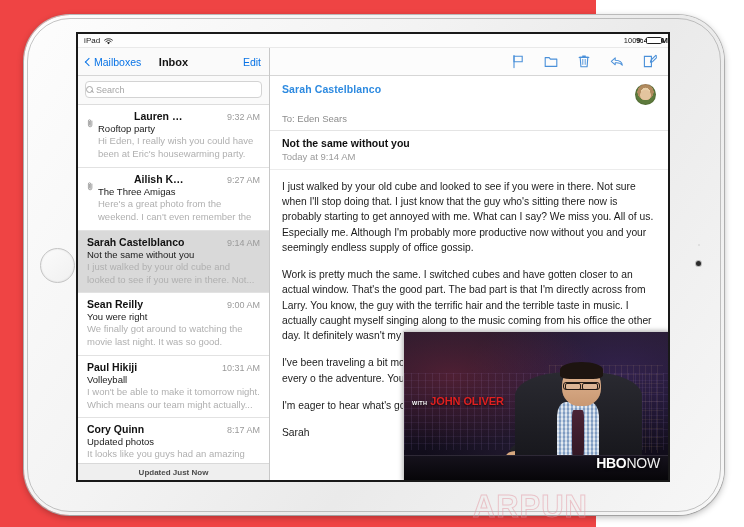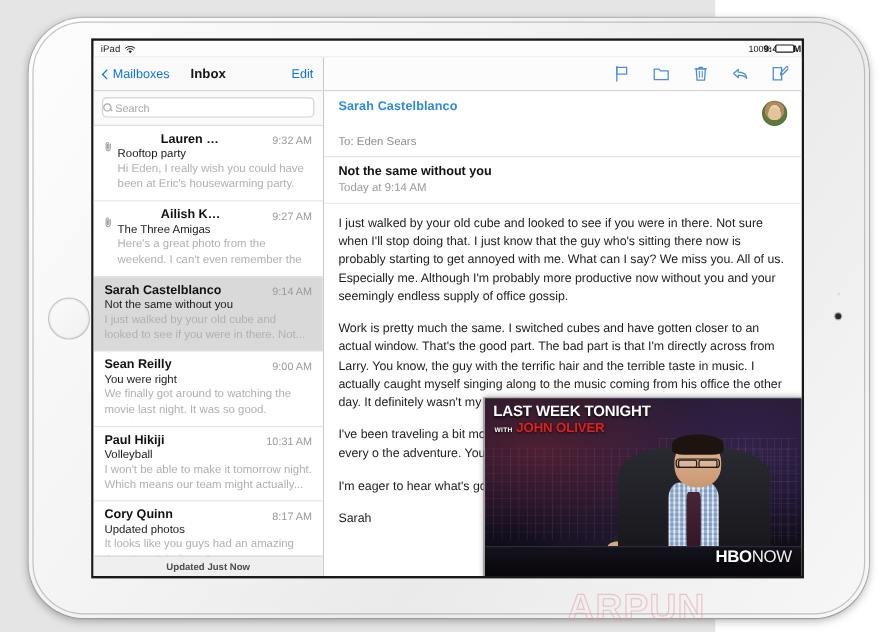--- a/index.html
+++ b/index.html
@@ -2,21 +2,21 @@
 <html><head>
 <meta charset="utf-8">
 <style>
   * { box-sizing: border-box; margin: 0; padding: 0; }
   html, body {
     width: 744px; height: 527px;
     background: #ffffff;
     font-family: "Liberation Sans", sans-serif;
     overflow: hidden;
   }
-  #stage { position: relative; width: 596px; height: 527px; background: #e5e5e5; }
+  #stage { position: relative; width: 596px; height: 527px; background: #ef4444; }
 
   
   .ipad-body {
     position: absolute; left: 24px; top: 15px;
     width: 700px; height: 500px;
     border-radius: 46px;
     background: linear-gradient(125deg,#fdfdfd 0%,#f3f3f3 38%,#eaeaea 62%,#f7f7f7 100%);
     box-shadow: 0 2px 7px rgba(0,0,0,.30), 0 0 0 1px #c9c9c9;
   }
   .ipad-inner-ring {
@@ -270,21 +270,21 @@
     text-shadow: 0 1px 2px rgba(0,0,0,.75);
     white-space: nowrap;
   }
   .pip-sub {
     position: absolute; left: 8px; top: 19px;
     display: flex; align-items: baseline; gap: 3px;
     text-shadow: 0 1px 2px rgba(0,0,0,.8);
     white-space: nowrap;
   }
   .pip-with { color: #ffffff; font-size: 5.5px; font-weight: bold; letter-spacing: .3px; }
-  .pip-name { color: #e02020; font-size: 11px; font-weight: bold; letter-spacing: -0.1px; }
+  .pip-name { color: #e02020; font-size: 11px; font-weight: bold; letter-spacing: -0.1px; margin-top: 44px; }
   .pip-logo {
     position: absolute; right: 8px; bottom: 9px;
     display: flex; align-items: baseline;
     text-shadow: 0 1px 3px rgba(0,0,0,.85);
   }
   .hbo { color: #ffffff; font-size: 14px; font-weight: bold; letter-spacing: -0.3px; margin-top: 20px; }
   .now { color: #f0f0f0; font-size: 14px; font-weight: normal; letter-spacing: -0.2px; }
 
   
   .watermark {
@@ -479,21 +479,20 @@
             <div class="host-arm"></div>
             <div class="host-hand"></div>
             <div class="host-body"></div>
             <div class="host-shirt"></div>
             <div class="host-tie"></div>
             <div class="host-head"></div>
             <div class="host-hair"></div>
             <div class="host-glasses"></div>
             <div class="desk"></div>
           </div>
-          <div class="pip-title">LAST WEEK TONIGHT</div>
           <div class="pip-sub">
             <span class="pip-with">WITH</span>
             <span class="pip-name">JOHN OLIVER</span>
           </div>
           <div class="pip-logo">
             <span class="hbo">HBO</span>
             <span class="now">NOW</span>
           </div>
         </div>
 

